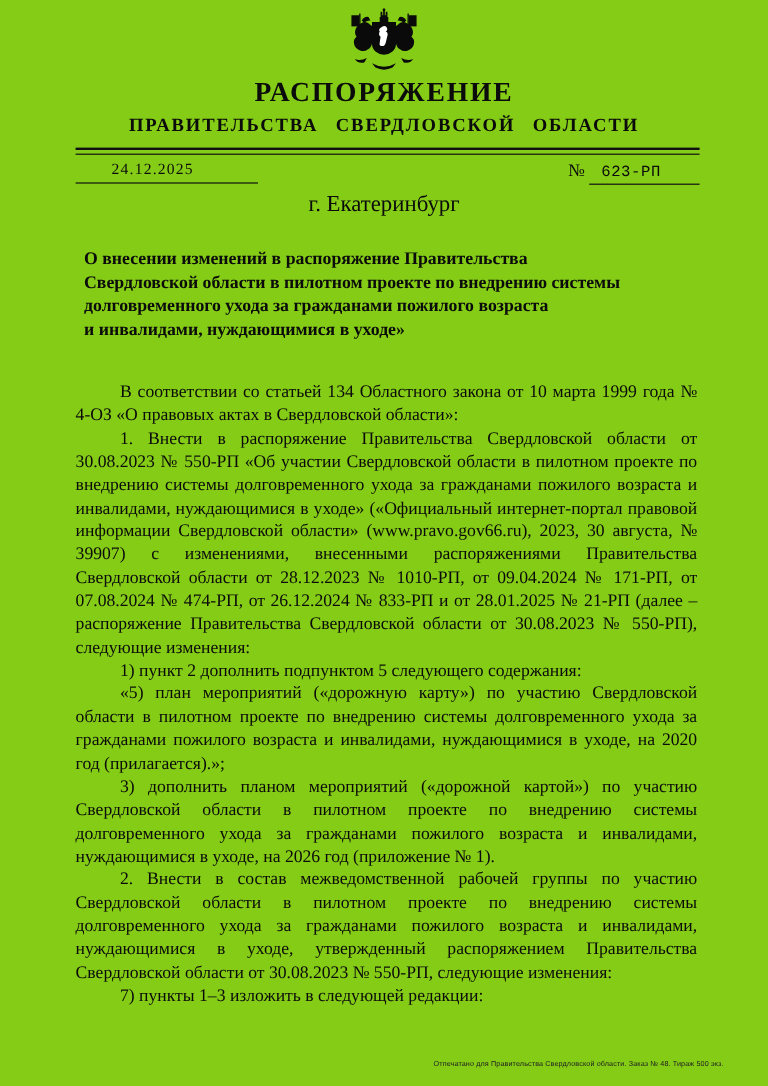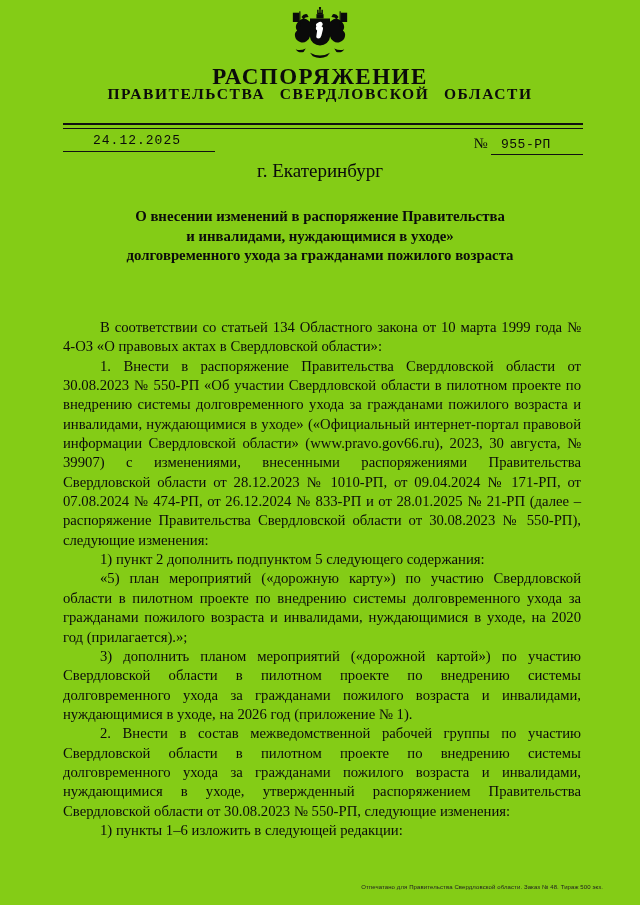--- a/index.html
+++ b/index.html
@@ -27,21 +27,21 @@
     top: 64px;
     left: 0;
     width: 100%;
     text-align: center;
     font-weight: bold;
     font-size: 23px;
     letter-spacing: 1.5px;
   }
   .org-name {
     position: absolute;
-    top: 85px;
+    top: 96px;
     left: 0;
     width: 100%;
     text-align: center;
     font-weight: bold;
     font-size: 15.5px;
     letter-spacing: 1.6px;
     word-spacing: 9px;
   }
   .double-rule {
     position: absolute;
@@ -53,21 +53,21 @@
     border-bottom: 1.2px solid #111;
   }
   .date-block {
     position: absolute;
     top: 133px;
     left: 63px;
     width: 152px;
     border-bottom: 1.4px solid #111;
     padding: 0 0 3px 30px;
     box-sizing: border-box;
-    font-family: Liberation Mono, monospace;
+    font-family: Liberation Serif, serif;
     font-size: 13px;
     letter-spacing: 1px;
   }
   .number-block {
     position: absolute;
     top: 135px;
     right: 57px;
     font-size: 14.5px;
     white-space: nowrap;
   }
@@ -87,21 +87,20 @@
     left: 0;
     width: 100%;
     text-align: center;
     font-size: 19px;
   }
   .doc-title {
     position: absolute;
     top: 207px;
     left: 70px;
     width: 500px;
-    text-align: center;
     font-weight: bold;
     font-size: 14.8px;
     line-height: 19.6px;
   }
   .body-text {
     position: absolute;
     top: 318px;
     left: 63px;
     width: 518px;
     font-size: 14.7px;
@@ -161,36 +160,37 @@
 
   <div class="doc-type">РАСПОРЯЖЕНИЕ</div>
   <div class="org-name">ПРАВИТЕЛЬСТВА СВЕРДЛОВСКОЙ ОБЛАСТИ</div>
 
   <div class="double-rule"></div>
 
   <div class="date-block">24.12.2025</div>
 
   <div class="number-block">
     <span class="number-label">№</span>
-    <span class="number-value">955-РП</span>
+    <span class="number-value">623-РП</span>
   </div>
 
   <div class="city">г. Екатеринбург</div>
 
   <div class="doc-title">
     <div>О внесении изменений в распоряжение Правительства</div>
+    <div>Свердловской области в пилотном проекте по внедрению системы</div>
+    <div>долговременного ухода за гражданами пожилого возраста</div>
     <div>и инвалидами, нуждающимися в уходе»</div>
-    <div>долговременного ухода за гражданами пожилого возраста</div>
   </div>
 
   <div class="body-text">
     <p>В соответствии со статьей 134 Областного закона от 10 марта 1999 года № 4-ОЗ «О правовых актах в Свердловской области»:</p>
     <p>1. Внести в распоряжение Правительства Свердловской области от 30.08.2023 № 550-РП «Об участии Свердловской области в пилотном проекте по внедрению системы долговременного ухода за гражданами пожилого возраста и инвалидами, нуждающимися в уходе» («Официальный интернет-портал правовой информации Свердловской области» (www.pravo.gov66.ru), 2023, 30 августа, № 39907) с изменениями, внесенными распоряжениями Правительства Свердловской области от 28.12.2023 № 1010-РП, от 09.04.2024 № 171-РП, от 07.08.2024 № 474-РП, от 26.12.2024 № 833-РП и от 28.01.2025 № 21-РП (далее – распоряжение Правительства Свердловской области от 30.08.2023 № 550-РП), следующие изменения:</p>
     <p>1) пункт 2 дополнить подпунктом 5 следующего содержания:</p>
     <p>«5) план мероприятий («дорожную карту») по участию Свердловской области в пилотном проекте по внедрению системы долговременного ухода за гражданами пожилого возраста и инвалидами, нуждающимися в уходе, на 2020 год (прилагается).»;</p>
     <p>3) дополнить планом мероприятий («дорожной картой») по участию Свердловской области в пилотном проекте по внедрению системы долговременного ухода за гражданами пожилого возраста и инвалидами, нуждающимися в уходе, на 2026 год (приложение № 1).</p>
     <p>2. Внести в состав межведомственной рабочей группы по участию Свердловской области в пилотном проекте по внедрению системы долговременного ухода за гражданами пожилого возраста и инвалидами, нуждающимися в уходе, утвержденный распоряжением Правительства Свердловской области от 30.08.2023 № 550-РП, следующие изменения:</p>
-    <p>1) пункты 1–6 изложить в следующей редакции:</p>
+    <p>7) пункты 1–3 изложить в следующей редакции:</p>
   </div>
 
   <div class="imprint">Отпечатано для Правительства Свердловской области. Заказ № 48. Тираж 500 экз.</div>
 
 </div>
 
 </body></html>

